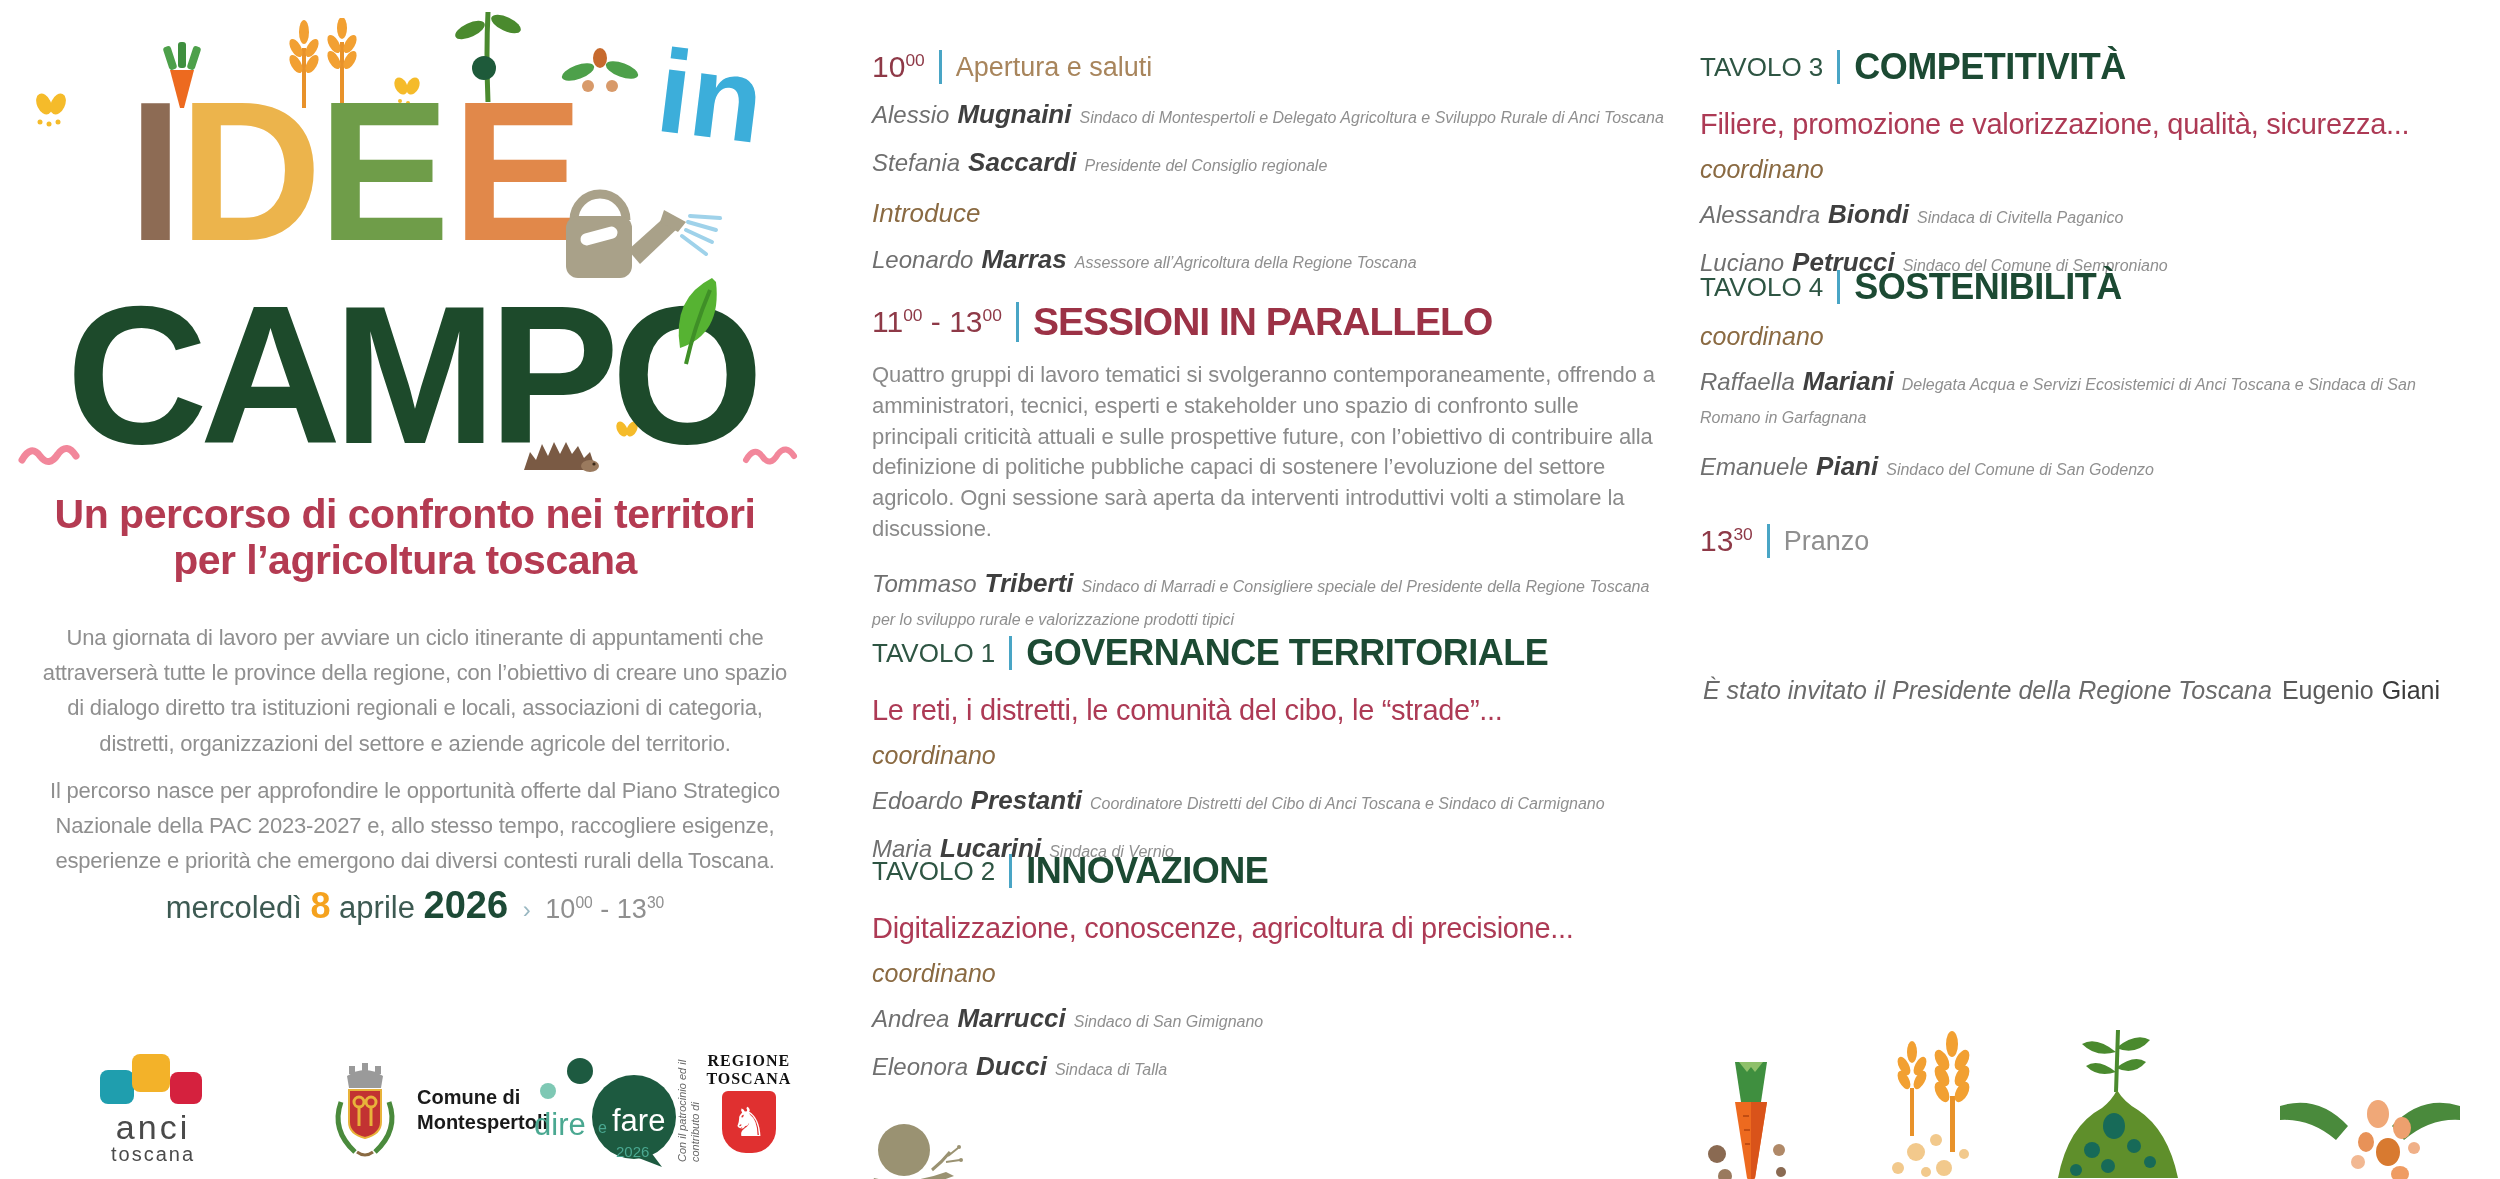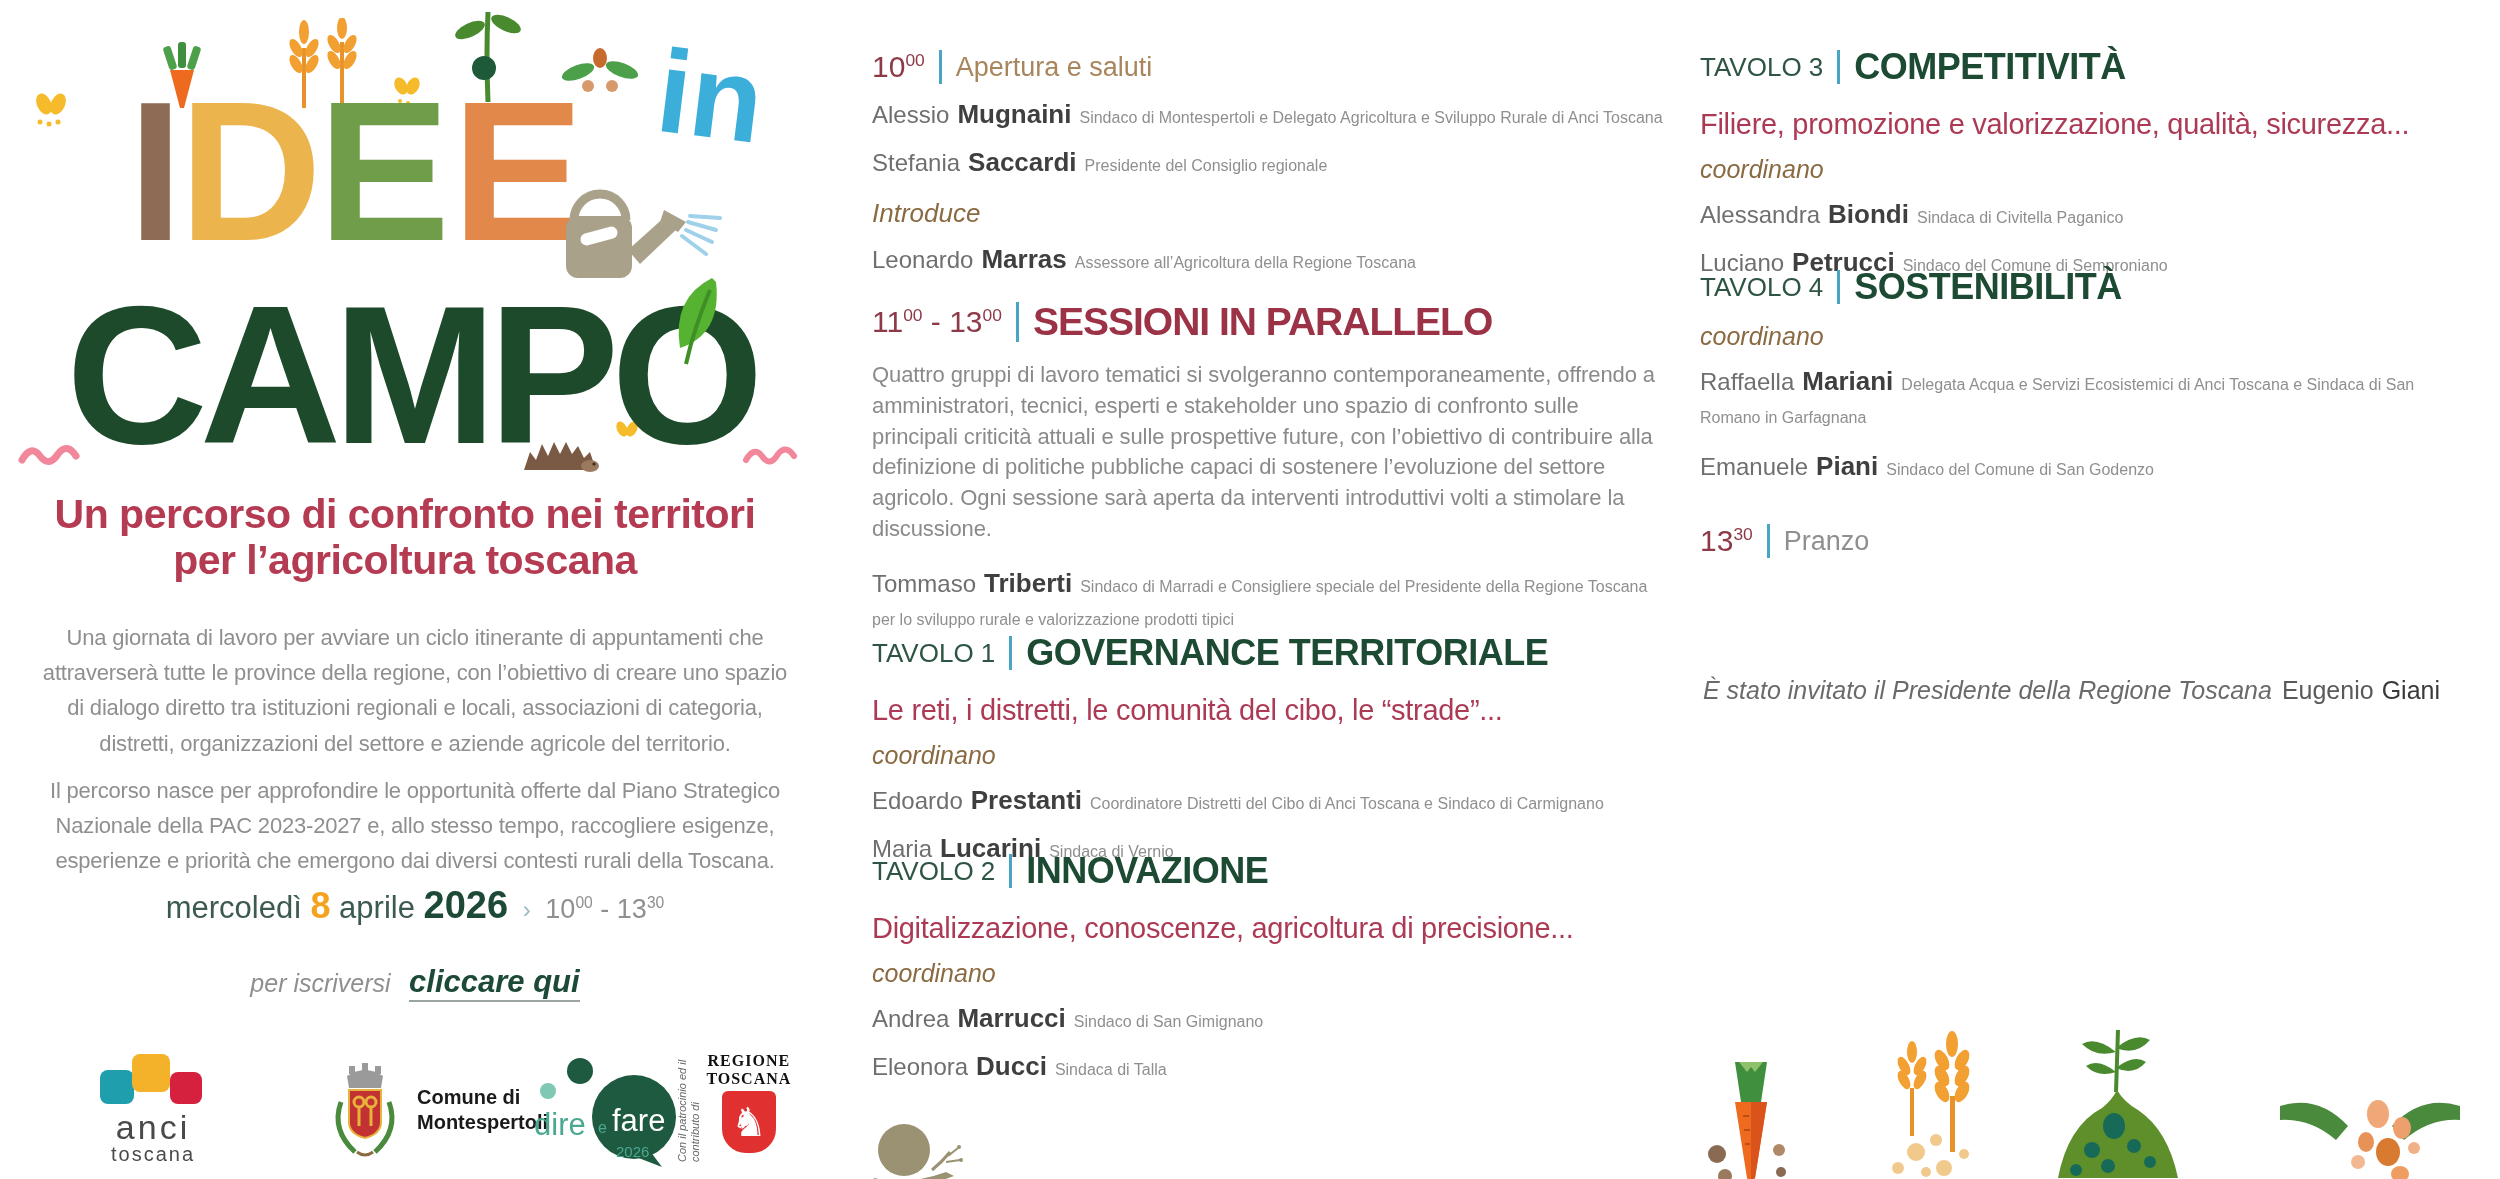--- a/index.html
+++ b/index.html
@@ -62,21 +62,21 @@
   .vbar{display:inline-block;width:3px;background:#49a5c5;margin:0 14px;}
   .vbar.h34{height:34px;} .vbar.h40{height:40px;}
   .session-title{font-size:27px;color:#a8855c;}
   .gray-title{font-size:27px;color:#8f8f8f;}
   .big-title{font-size:39px;font-weight:800;color:#9c3246;letter-spacing:-1px;white-space:nowrap;}
   .tavolo-label{font-size:26px;color:#2e5543;white-space:nowrap;}
   .tavolo-title{font-size:36px;font-weight:800;color:#1c4a33;letter-spacing:-0.5px;white-space:nowrap;}
   .tavolo-sub{font-size:29px;color:#ad3a55;margin-top:20px;letter-spacing:-0.3px;}
   .coordinano{font-size:25px;font-style:italic;color:#8a6a42;margin-top:14px;}
   .intro-label{font-size:26px;font-style:italic;color:#8a6a42;}
-  .speaker{margin-top:14px;font-size:24px;color:#6f6f6f;line-height:1.3;}
+  .speaker{margin-top:14px;font-size:24px;color:#6f6f6f;line-height:1.3;font-style:italic;}
   .speaker .first{margin-right:8px;}
   .speaker .last{font-weight:800;color:#3f3f3f;font-size:26px;margin-right:8px;}
   .speaker .role{font-size:16px;color:#8f8f8f;}
   .para{margin-top:16px;font-size:22px;line-height:1.4;color:#8a8a8a;letter-spacing:-0.1px;}
   .invited-note{left:1700px;top:676px;width:740px;text-align:right;font-size:25px;}
   .inv-italic{font-style:italic;color:#6a6a6a;margin-right:10px;}
   .inv-first{color:#5a5a5a;margin-right:8px;}
   .inv-last{font-weight:400;color:#3a3a3a;}
 </style>
 </head>
@@ -194,24 +194,20 @@
   <div class="abs date-line">
     <span>mercoledì</span>
     <span class="date-num">8</span>
     <span>aprile</span>
     <span class="date-year">2026</span>
     <span class="chev">›</span>
     <span class="date-times"><span>10</span><sup>00</sup> <span>-</span> <span>13</span><sup>30</sup></span>
   </div>
 
 
-  <div class="abs register-line">
-    <span class="reg-prefix">per iscriversi</span>
-    <span class="reg-link">cliccare qui</span>
-  </div>
 
   <div class="abs anci-logo">
     <svg width="130" height="56">
       <rect x="12" y="18" width="34" height="34" rx="8" fill="#1f9eae"></rect>
       <rect x="44" y="2" width="38" height="38" rx="8" fill="#f3b229"></rect>
       <rect x="82" y="20" width="32" height="32" rx="8" fill="#d5213e"></rect>
     </svg>
     <div class="anci-word">anci</div>
     <div class="anci-word2">toscana</div>
   </div>

